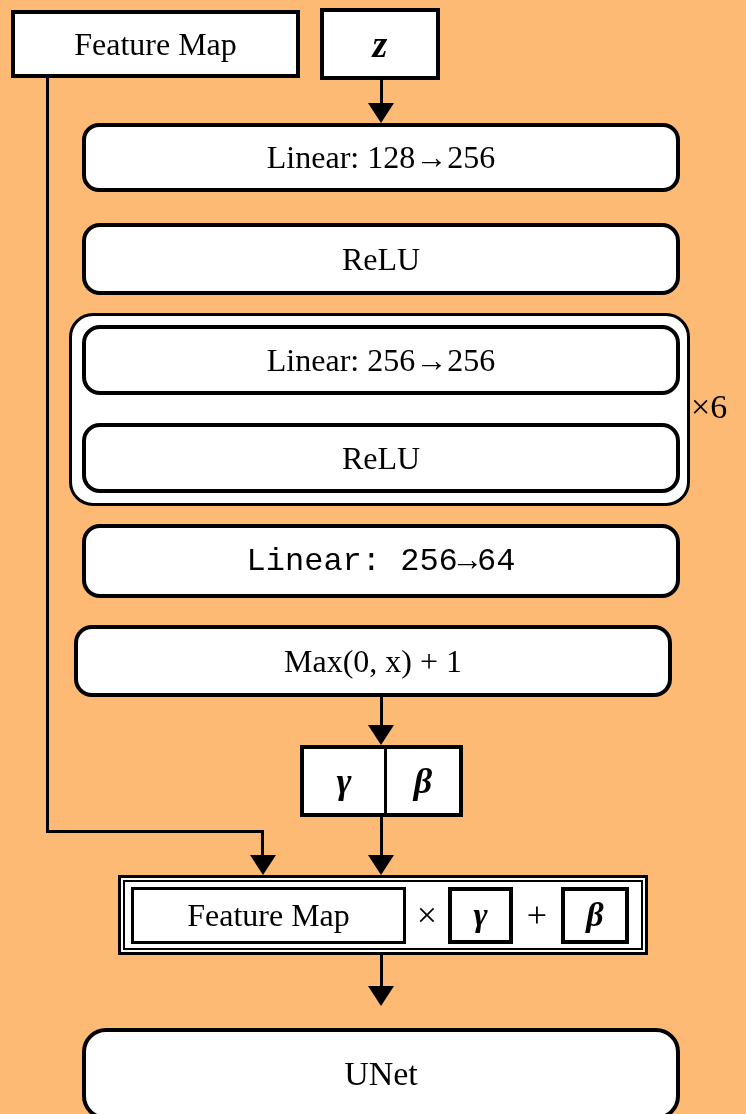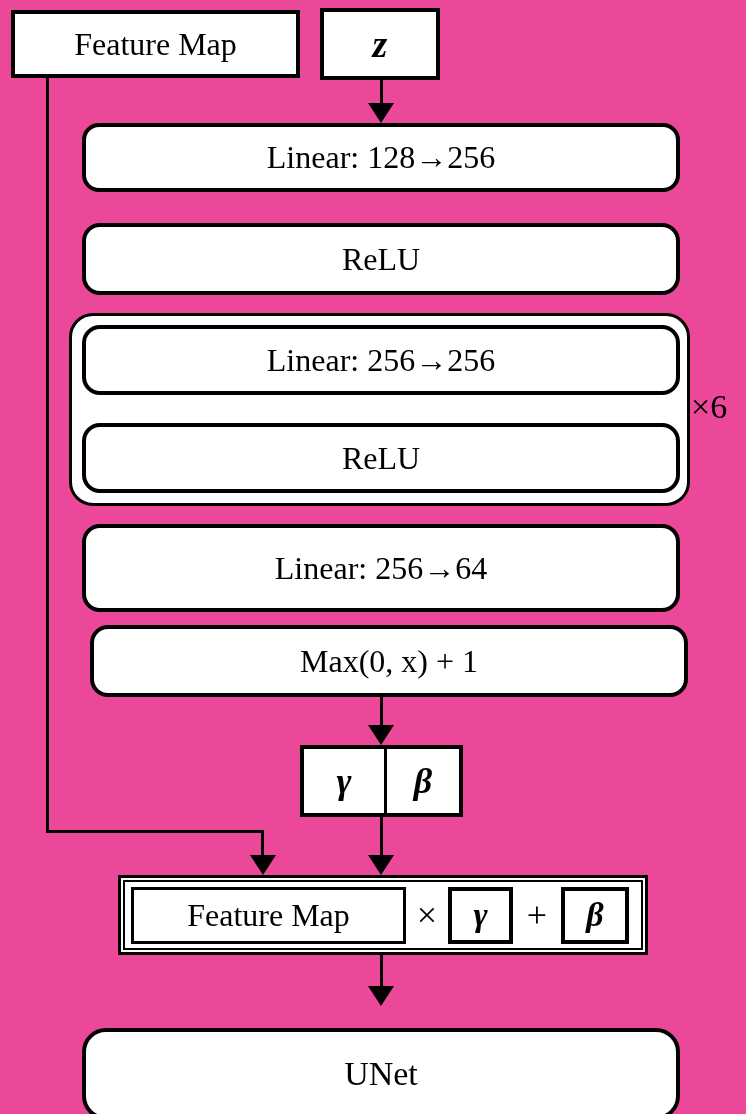--- a/index.html
+++ b/index.html
@@ -1,19 +1,19 @@
 <!DOCTYPE html>
 <html><head>
 <meta charset="utf-8">
 <style>
   html,body{margin:0;padding:0;background:#ffffff;}
   #canvas{
     position:relative;
     width:746px;height:1114px;
-    background:#ec4899;
+    background:#fdba74;
     font-family:"Liberation Serif","DejaVu Serif",serif;
     color:#000;
     overflow:hidden;
   }
   .abs{position:absolute;box-sizing:border-box;}
   .rect{
     border:4px solid #000;
     display:flex;align-items:center;justify-content:center;
     background:#fff;
   }
@@ -84,25 +84,25 @@
   <div class="abs rbox" style="left:82px;top:325px;width:598px;height:70px;">
     <span>Linear: 256→256</span>
   </div>
 
   <div class="abs rbox" style="left:82px;top:423px;width:598px;height:70px;">
     <span>ReLU</span>
   </div>
 
   <div class="abs repeat-label" style="left:691px;top:388px;">×6</div>
 
-  <div class="abs rbox" style="left:82px;top:524px;width:598px;height:88px;">
+  <div class="abs rbox" style="left:82px;top:524px;width:598px;height:74px;font-family:Liberation Mono, monospace;">
     <span>Linear: 256→64</span>
   </div>
 
-  <div class="abs rbox" style="left:90px;top:625px;width:598px;height:72px;">
+  <div class="abs rbox" style="left:74px;top:625px;width:598px;height:72px;">
     <span>Max(0, x) + 1</span>
   </div>
 
   <div class="abs vline" style="left:380px;top:697px;height:32px;"></div>
   <div class="abs arrow-down" style="left:368px;top:725px;"></div>
 
   <div class="abs rect" style="left:300px;top:745px;width:163px;height:72px;padding:0;">
     <div class="gb-cell" style="width:80px;border-right:3px solid #000;">
       <span class="bold-italic">γ</span>
     </div>

